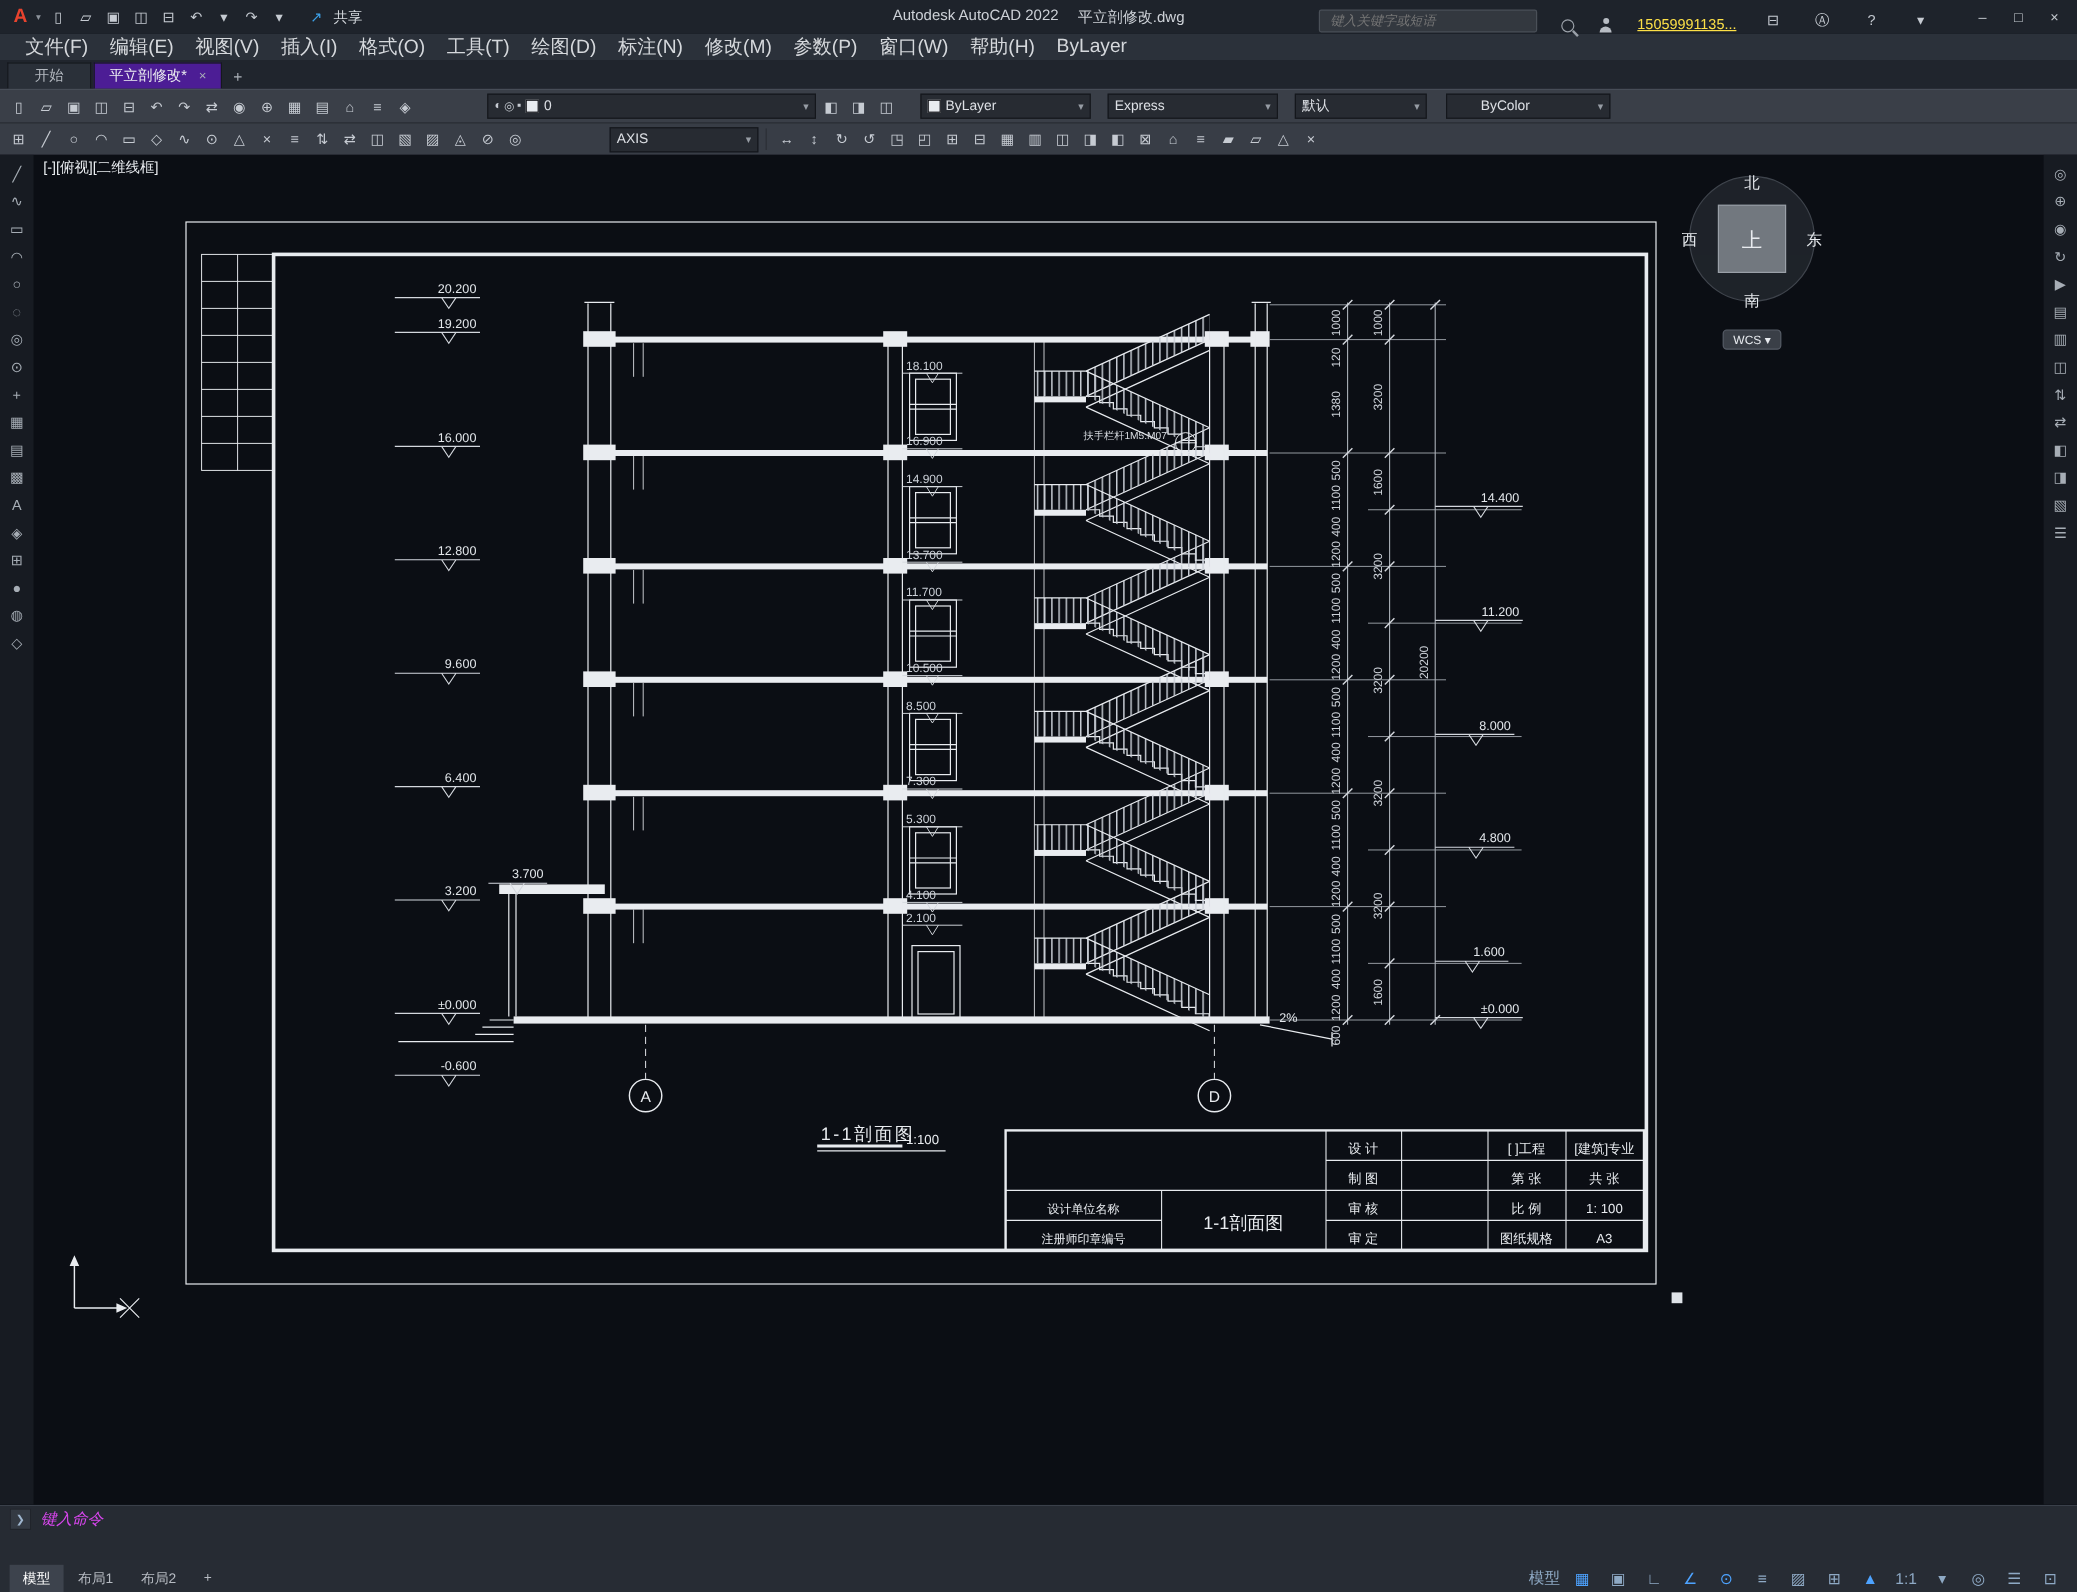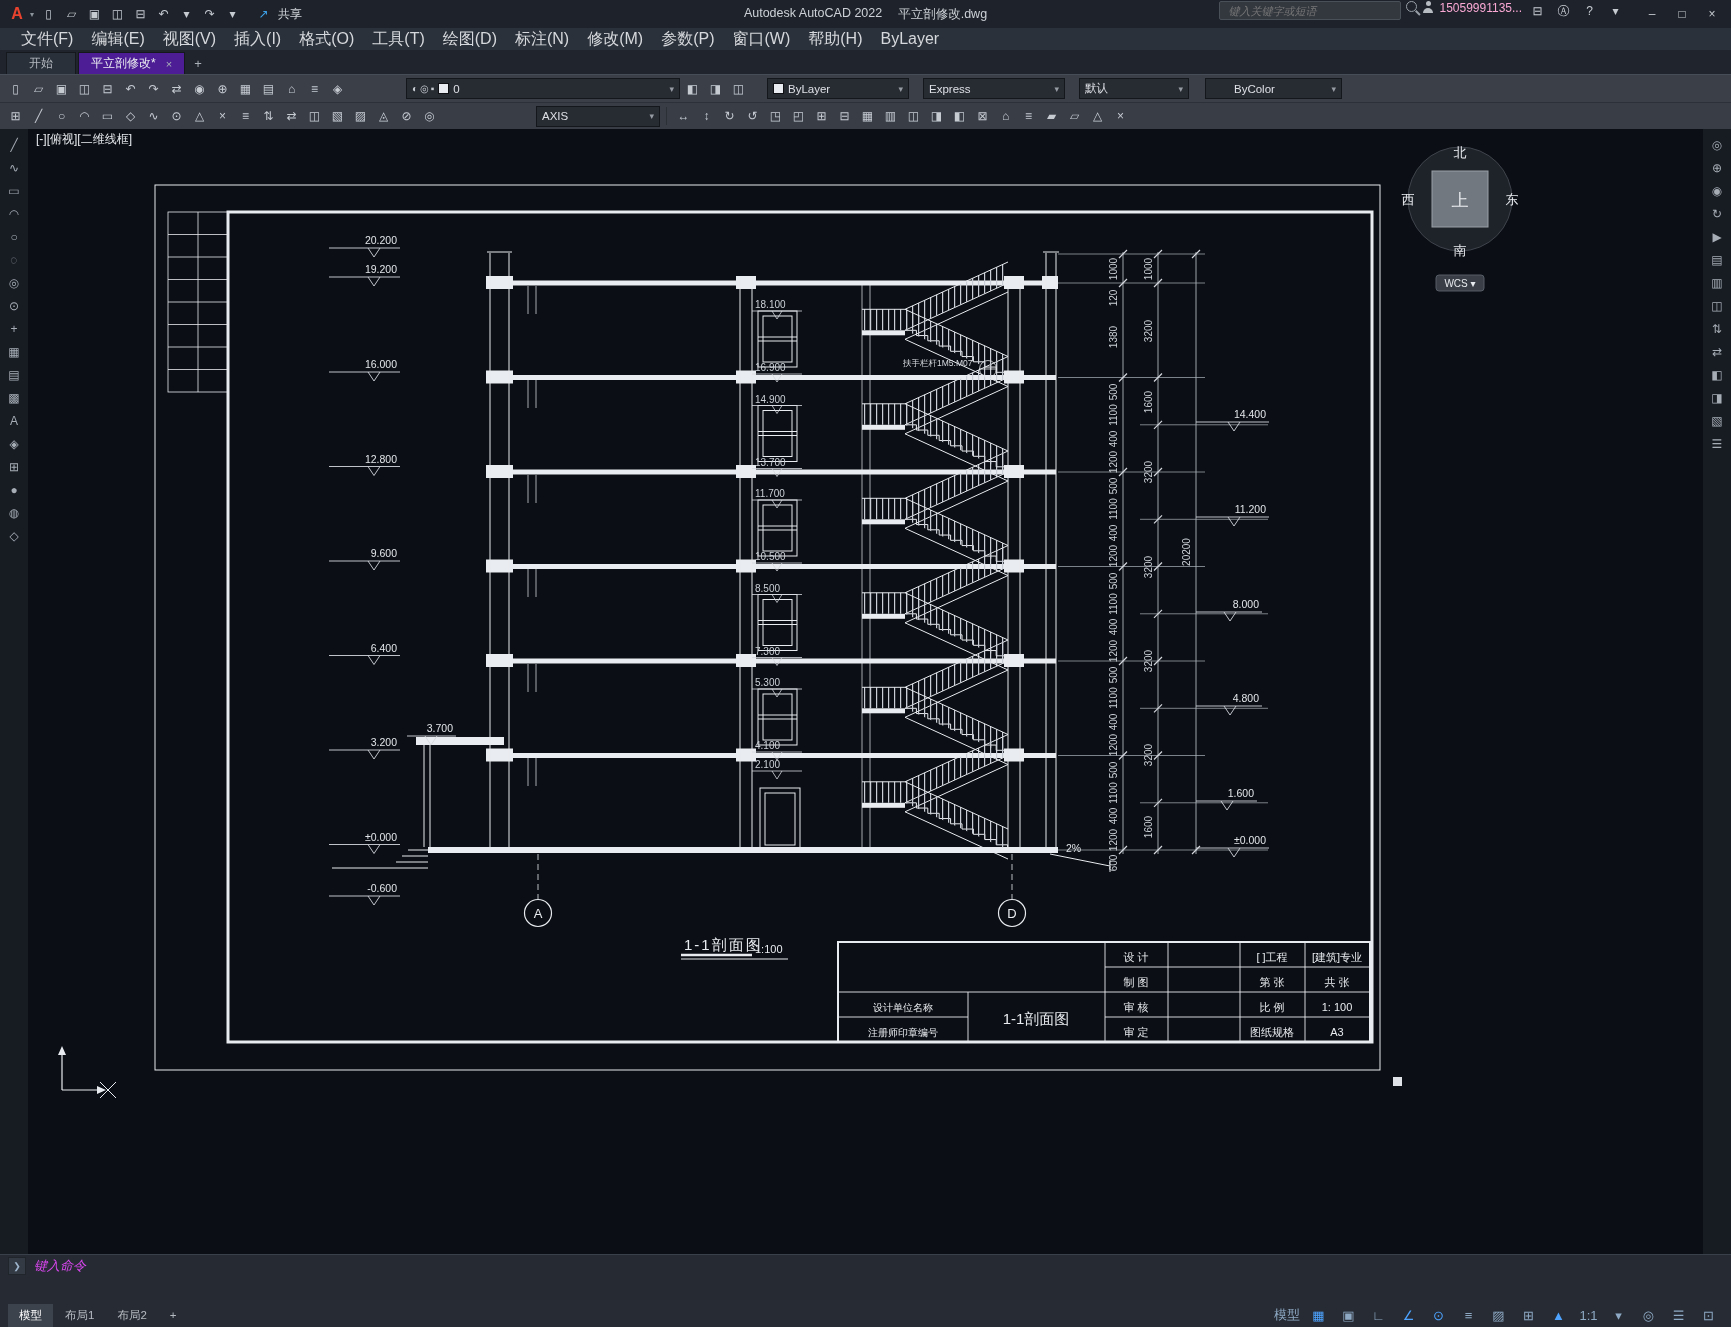--- a/index.html
+++ b/index.html
@@ -7,29 +7,29 @@
   .app{width:1731px;height:1327px;display:flex;flex-direction:column;}
   
   .titlebar{height:28px;background:#1e232b;display:flex;align-items:center;position:relative;padding:0 4px;flex:0 0 auto;}
   .logo{width:26px;height:22px;display:flex;align-items:center;justify-content:center;color:#e8432e;font-weight:bold;font-size:16px;}
   .logo-caret{color:#8d939b;font-size:8px;margin-right:4px;}
   .qat{display:flex;align-items:center;}
   .qat .ricon{width:21px;}
   .share{display:flex;align-items:center;gap:4px;margin-left:10px;font-size:12px;color:#d3d7dc;}
   .share .ricon{color:#3da1e8;}
   .title-center{position:absolute;left:50%;transform:translateX(-50%);display:flex;gap:16px;font-size:12.5px;color:#cdd1d7;white-space:nowrap;}
-  .tb-right{margin-left:auto;display:flex;align-items:flex-start;gap:5px;font-size:12px;}
+  .tb-right{margin-left:auto;display:flex;align-items:flex-end;gap:20px;font-size:12px;}
   .search{width:168px;height:17px;background:#33383f;border:1px solid #4a5058;border-radius:2px;display:flex;align-items:center;padding:0 6px;}
   .search input{background:transparent;border:none;outline:none;color:#a7adb5;font-style:italic;font-size:11px;width:100%;font-family:"Liberation Sans",sans-serif;}
   .mag{width:9px;height:9px;border:1.5px solid #9aa0a8;border-radius:50%;position:relative;display:inline-block;}
   .mag::after{content:"";position:absolute;width:6px;height:1.5px;background:#9aa0a8;right:-5px;bottom:-2px;transform:rotate(45deg);}
   .person{width:12px;height:12px;position:relative;display:inline-block;}
   .person::before{content:"";position:absolute;width:5px;height:5px;border-radius:50%;background:#b7bcc3;left:3.5px;top:0;}
   .person::after{content:"";position:absolute;width:10px;height:5px;border-radius:5px 5px 0 0;background:#b7bcc3;left:1px;bottom:0;}
-  .account{color:#f9a8d4;}
+  .account{color:#fde047;text-decoration:underline;}
   .win-btns{display:flex;margin-left:6px;}
   .win-btns span{width:30px;height:26px;display:flex;align-items:center;justify-content:center;color:#c3c8ce;font-size:12px;}
   
   .menubar{height:22px;background:#2b313a;display:flex;align-items:center;padding-left:12px;font-size:16px;flex:0 0 auto;}
   .menu-item{padding:0 9px;color:#d5d8dc;}
   
   .tabbar{height:24px;background:#20252d;display:flex;align-items:flex-end;padding-left:6px;gap:2px;flex:0 0 auto;text-align:center;}
   .tab{height:21px;padding:0 22px;font-size:12px;display:flex;align-items:center;background:#2a3039;color:#b4b9c0;border:1px solid #15181d;border-bottom:none;}
   .tab.active{background:#4c1d95;color:#eceef1;padding:0 12px;gap:10px;}
   .tab .close{color:#aab0b7;font-size:11px;}
@@ -41,21 +41,21 @@
   .ricon{width:21px;height:20px;display:flex;align-items:center;justify-content:center;font-size:12px;color:#c6cbd2;flex:0 0 auto;}
   .icons{display:flex;align-items:center;gap:2px;}
   .vsep{width:1px;height:18px;background:#2b2f36;margin:0 4px;flex:0 0 auto;}
   .dd{height:19px;background:#272b32;border:1px solid #14171c;display:flex;align-items:center;font-size:11.5px;color:#dde0e5;padding:0 5px;gap:4px;flex:0 0 auto;}
   .dd .caret{margin-left:auto;color:#969ca4;font-size:9px;}
   .dd.layer{width:262px;margin-left:56px;}
   .dd.color{width:130px;margin-left:16px;}
   .dd.ltype{width:130px;margin-left:12px;}
   .dd.lweight{width:98px;margin-left:12px;}
   .dd.pstyle{width:102px;margin-left:14px;padding-left:28px;}
-  .dd.style{width:112px;margin-left:94px;}
+  .dd.style{width:112px;margin-left:66px;}
   .swatch{width:9px;height:9px;background:#e9ecf0;border:1px solid #0e1014;display:inline-block;}
   .mini{font-size:10px;color:#c6cbd2;}
   
   .main{position:relative;height:1125px;background:#0b0e14;flex:0 0 auto;overflow:hidden;}
   .main svg.canvas{position:absolute;left:0;top:0;width:1731px;height:1125px;display:block;}
   .palette{position:absolute;top:0;bottom:0;width:28px;background:#171b22;display:flex;flex-direction:column;align-items:center;padding-top:5px;gap:2px;}
   .palette.left{left:0;}
   .palette.right{right:0;}
   .picon{width:22px;height:21px;display:flex;align-items:center;justify-content:center;font-size:12px;color:#a6adb5;flex:0 0 auto;}
   

